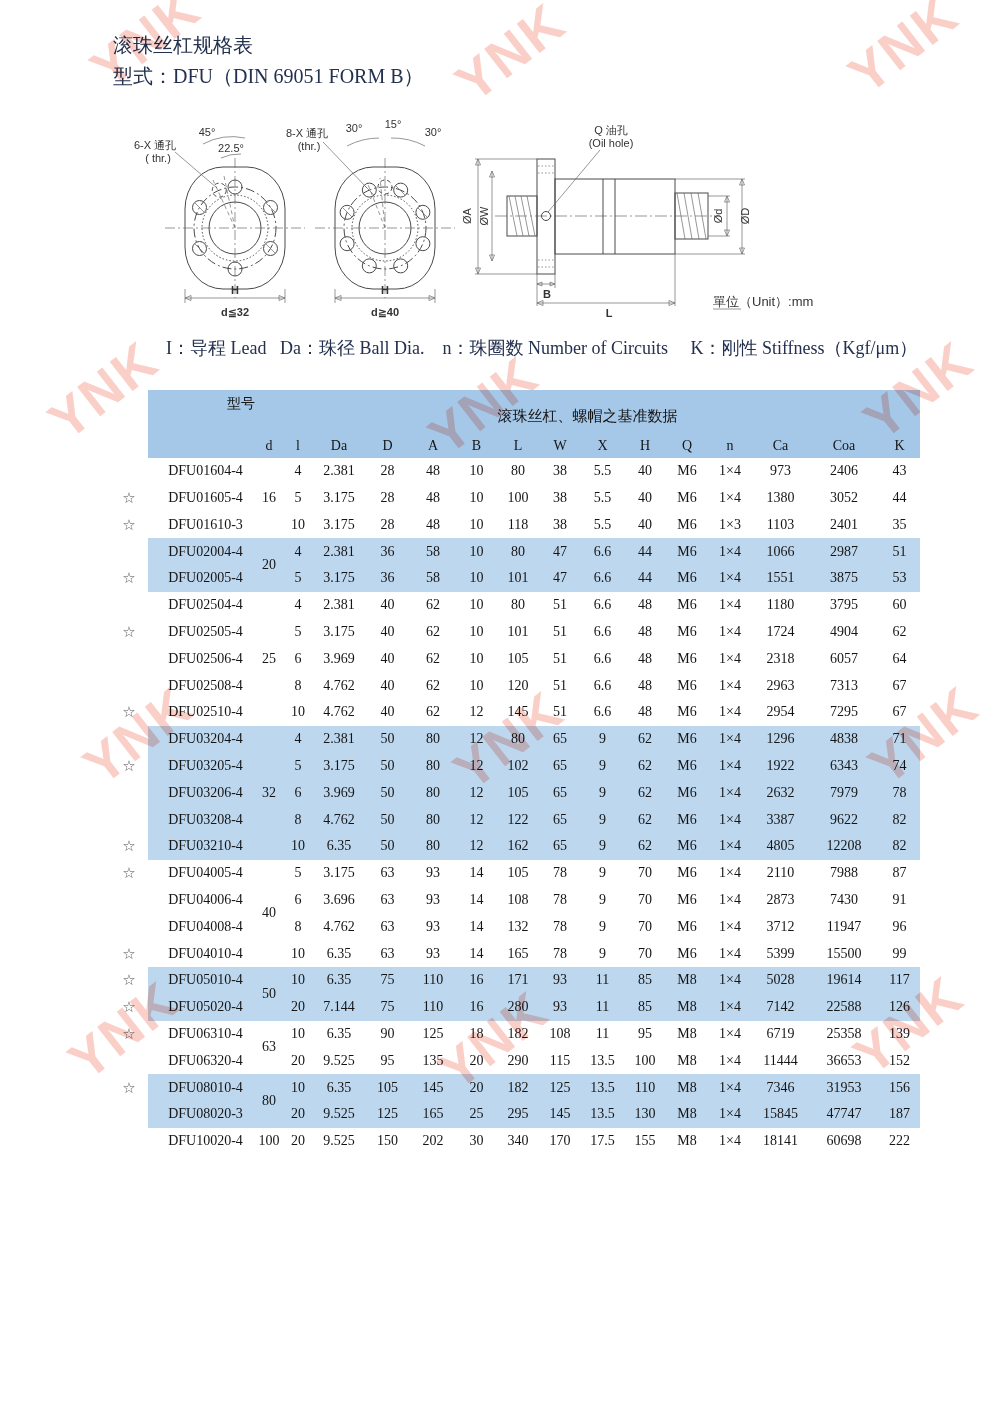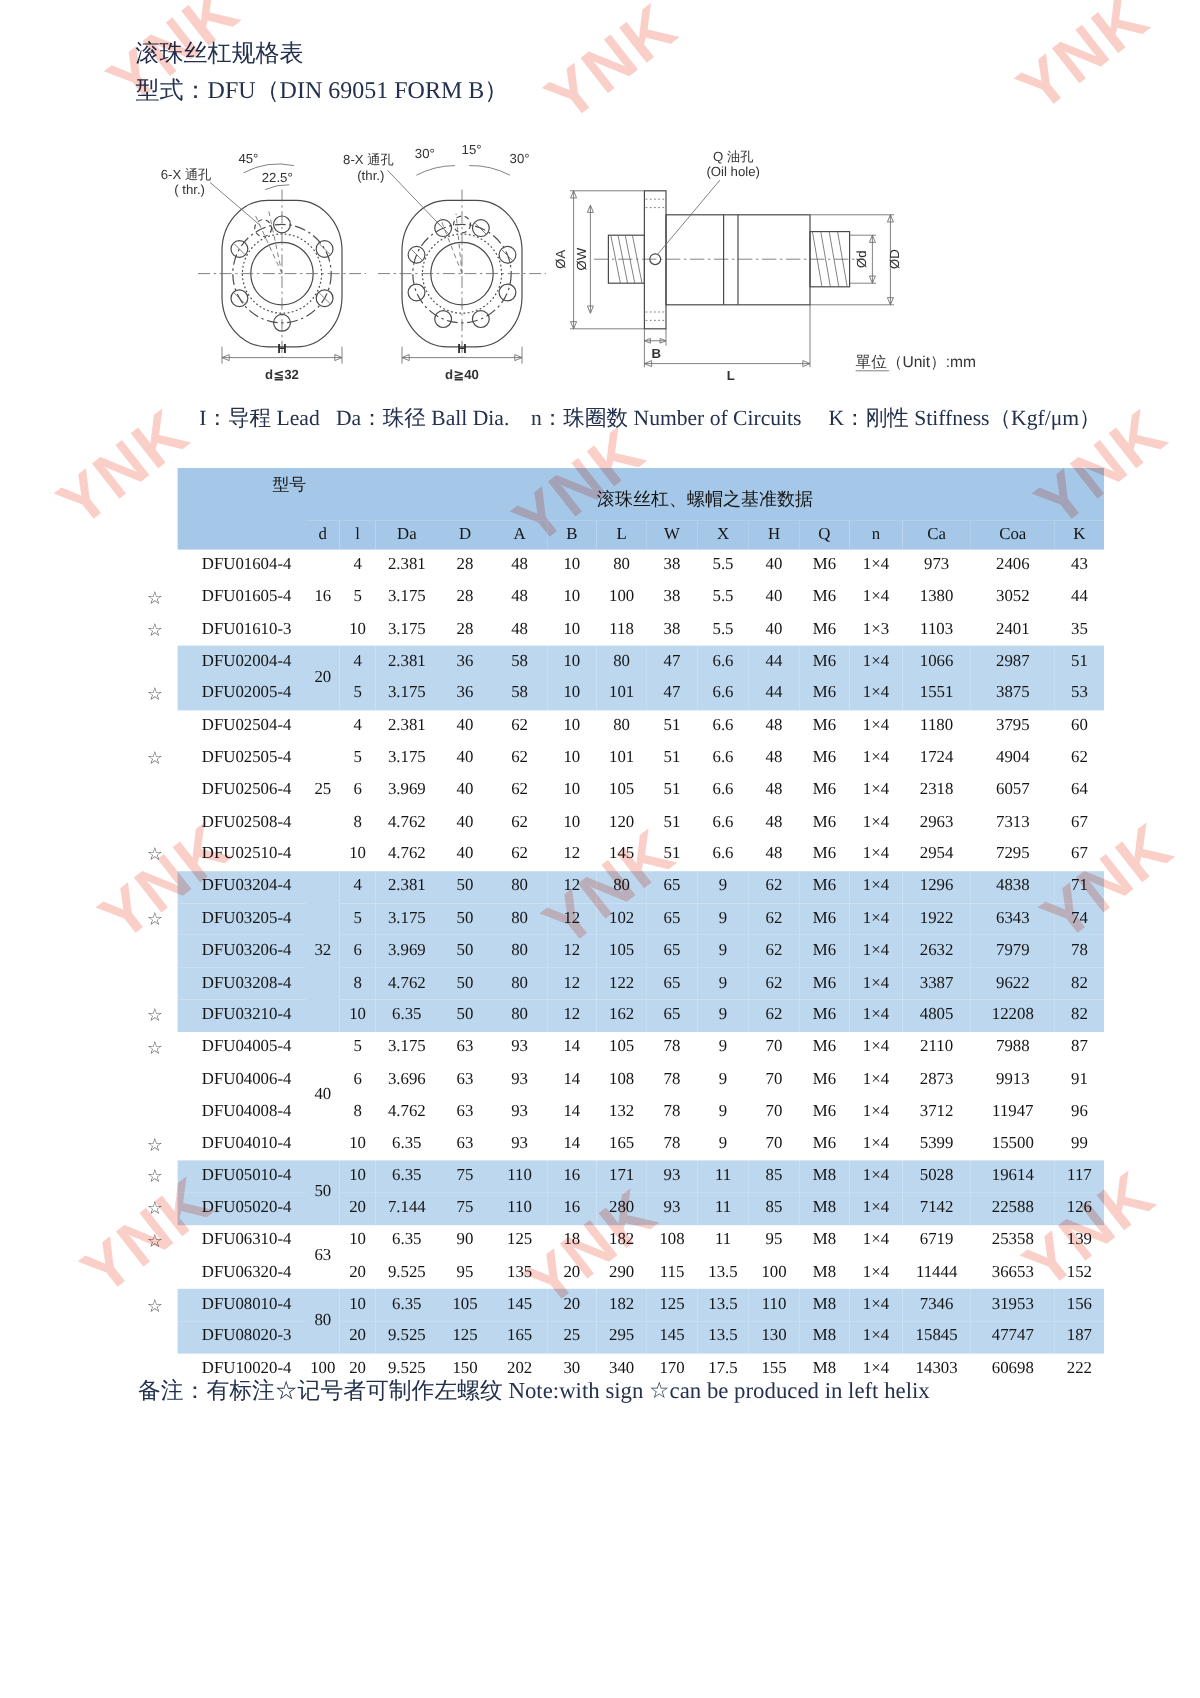--- a/index.html
+++ b/index.html
@@ -517,21 +517,21 @@
           <td>63</td>
           <td>93</td>
           <td>14</td>
           <td>108</td>
           <td>78</td>
           <td>9</td>
           <td>70</td>
           <td>M6</td>
           <td>1×4</td>
           <td>2873</td>
-          <td>9913</td>
+          <td>7430</td>
           <td>91</td>
         </tr>
         <tr>
           <td class="star-cell"></td>
           <td class="model-cell">DFU04008-4</td>
           <td>8</td>
           <td>4.762</td>
           <td>63</td>
           <td>93</td>
           <td>14</td>
@@ -682,28 +682,27 @@
           <td>9.525</td>
           <td>150</td>
           <td>202</td>
           <td>30</td>
           <td>340</td>
           <td>170</td>
           <td>17.5</td>
           <td>155</td>
           <td>M8</td>
           <td>1×4</td>
-          <td>14303</td>
+          <td>18141</td>
           <td>60698</td>
           <td>222</td>
         </tr>
       </tbody>
   </table>
 
-  <div class="note">备注：有标注☆记号者可制作左螺纹  Note:with sign ☆can be produced in left helix</div>
 
   <div class="wm-layer">
     <div class="wm" style="left:80px;top:-22px">YNK</div>
     <div class="wm" style="left:445px;top:-8px">YNK</div>
     <div class="wm" style="left:838px;top:-16px">YNK</div>
     <div class="wm" style="left:38px;top:330px">YNK</div>
     <div class="wm" style="left:418px;top:345px">YNK</div>
     <div class="wm" style="left:853px;top:330px">YNK</div>
     <div class="wm" style="left:73px;top:675px">YNK</div>
     <div class="wm" style="left:443px;top:680px">YNK</div>

